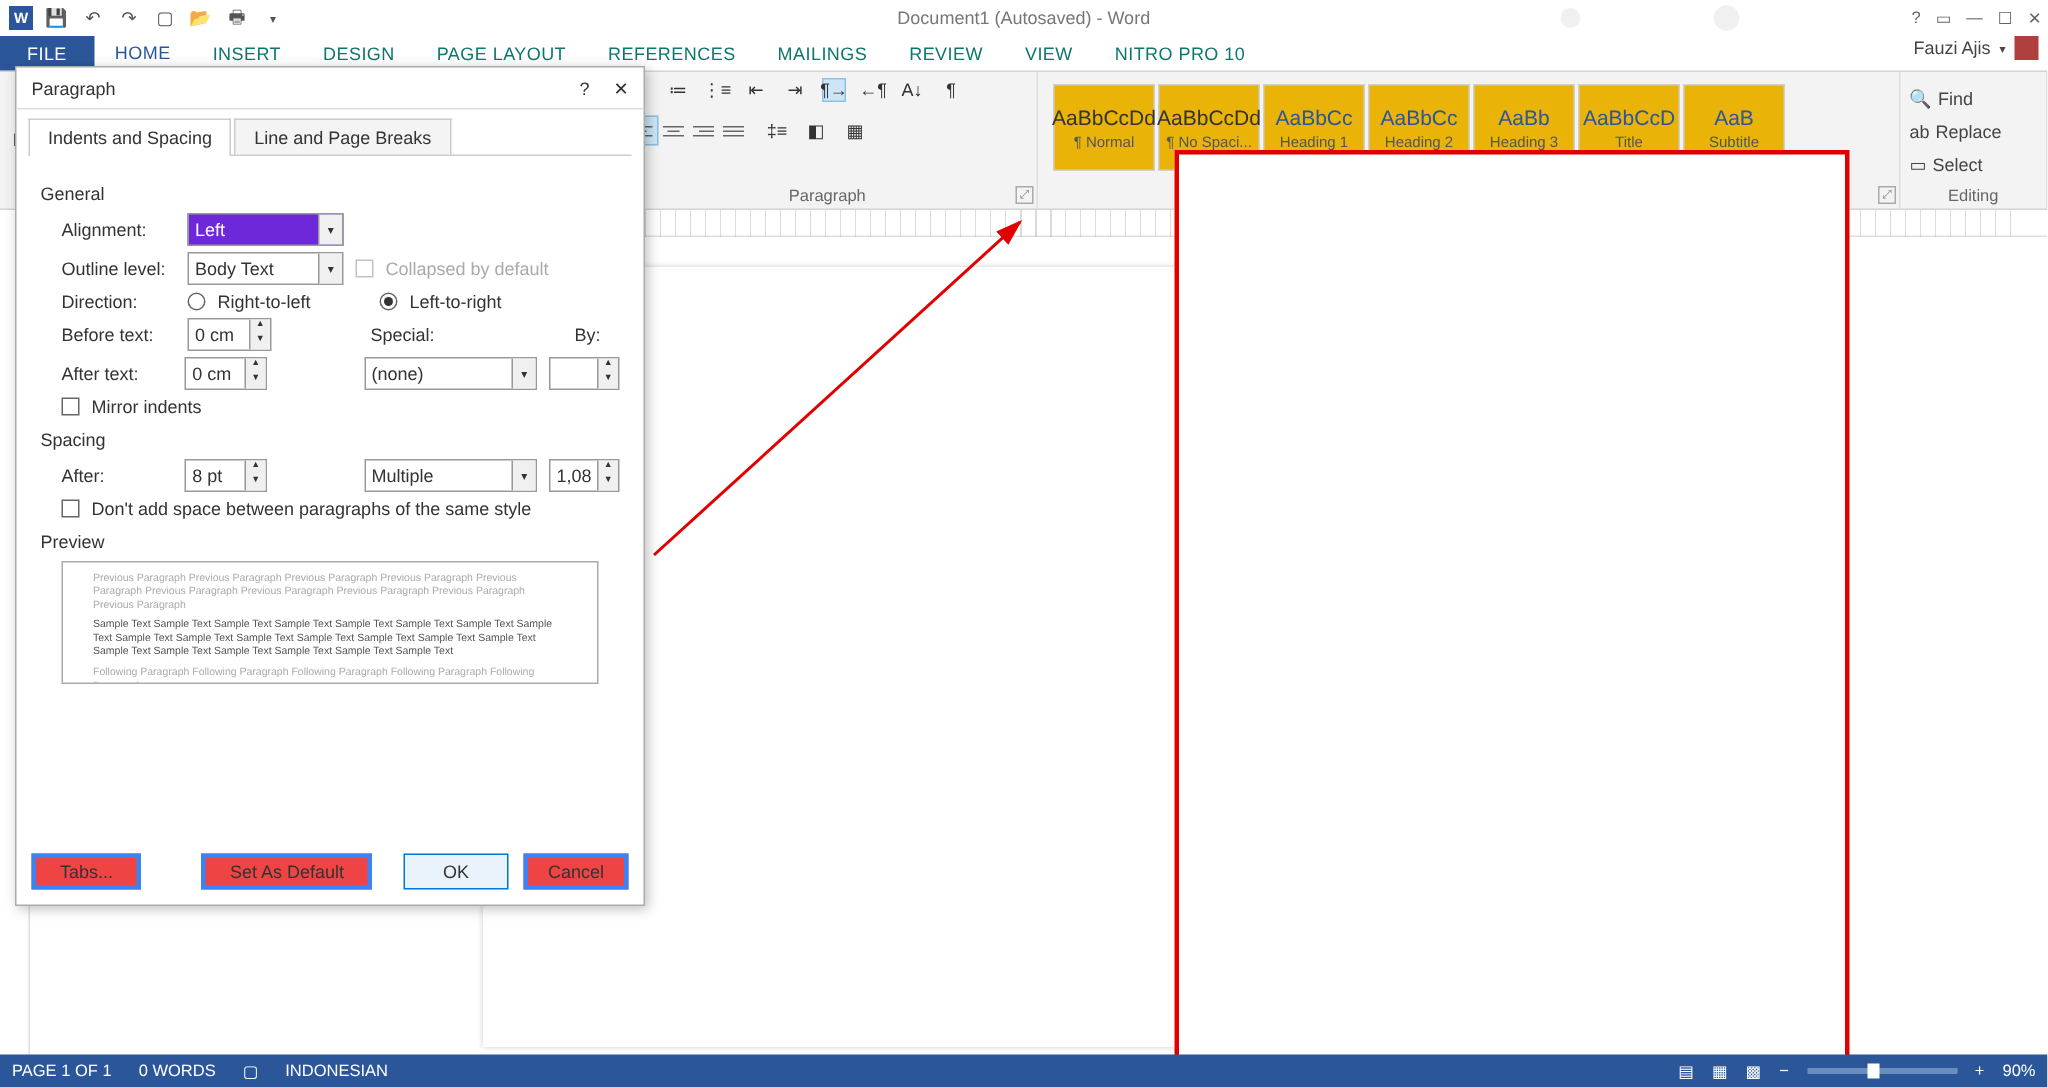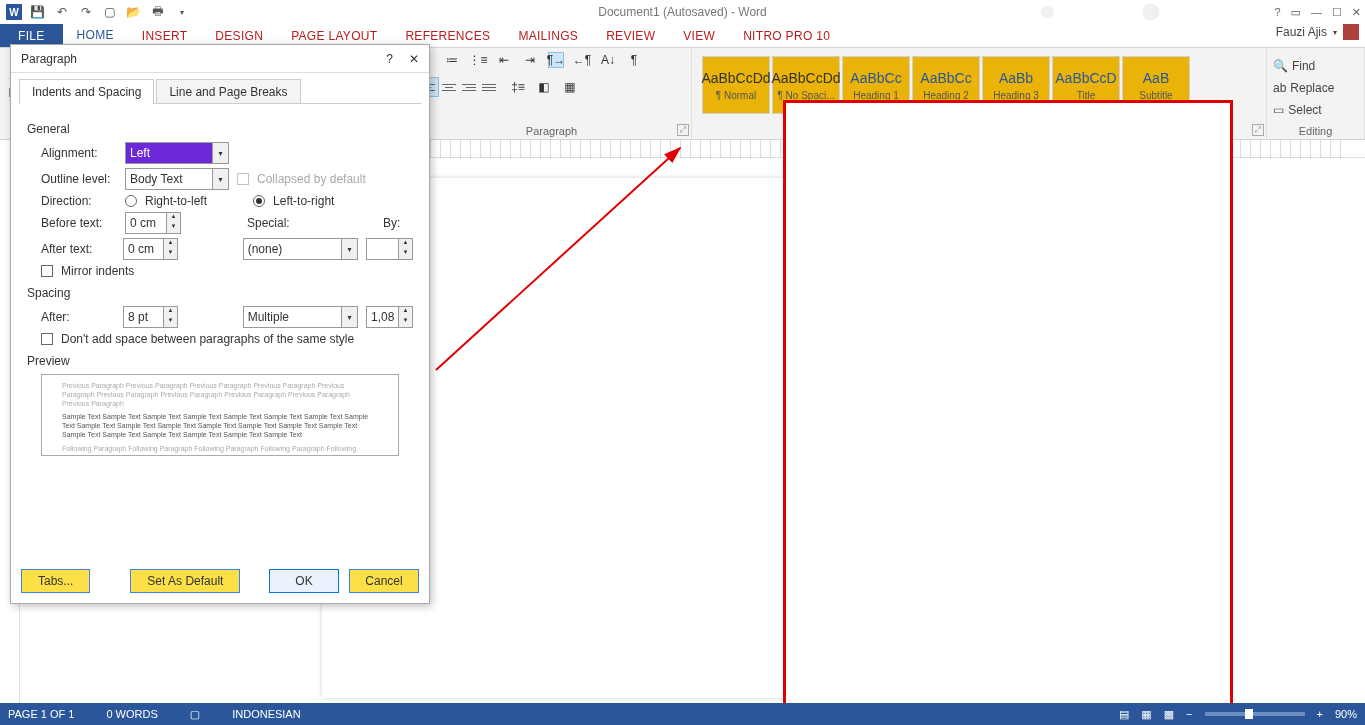--- a/index.html
+++ b/index.html
@@ -8,21 +8,21 @@
 
 .titlebar { height: 24px; background: #fff; display: flex; align-items: center; position: relative; }
 .titlebar .qat { display: flex; align-items: center; gap: 8px; padding-left: 6px; }
 .word-icon { width: 16px; height: 16px; background: #2b579a; color: #fff; font-size: 10px; display: flex; align-items: center; justify-content: center; font-weight: bold; }
 .qat-btn { width: 16px; height: 16px; display: flex; align-items: center; justify-content: center; color: #555; }
 .title-text { position: absolute; left: 50%; transform: translateX(-50%); color: #777; font-size: 12px; }
 .win-controls { position: absolute; right: 4px; display: flex; gap: 10px; color: #666; font-size: 11px; }
 
 
 .ribbon-tabs { height: 24px; background: #fff; display: flex; align-items: stretch; border-bottom: 1px solid #d4d4d4; position: relative; }
-.tab { padding: 0 14px; display: flex; align-items: center; font-size: 12px; color: #b91c1c; text-transform: uppercase; letter-spacing: 0.3px; }
+.tab { padding: 0 14px; display: flex; align-items: center; font-size: 12px; color: #0f766e; text-transform: uppercase; letter-spacing: 0.3px; }
 .tab.file { background: #2b579a; color: #fff; padding: 0 18px; }
 .tab.active { color: #2b579a; border-bottom: 2px solid #2b579a; }
 .user-area { position: absolute; right: 6px; display: flex; align-items: center; gap: 6px; font-size: 12px; color: #444; }
 .avatar { width: 16px; height: 16px; background: #b04040; }
 
 
 .ribbon { height: 92px; background: #f3f3f3; border-bottom: 1px solid #d4d4d4; display: flex; }
 .group { border-right: 1px solid #e0e0e0; padding: 4px 6px 2px; display: flex; flex-direction: column; position: relative; }
 .group-label { font-size: 11px; color: #666; text-align: center; position: absolute; bottom: 2px; left: 0; right: 0; }
 .group-body { flex: 1; display: flex; align-items: flex-start; gap: 6px; }
@@ -61,21 +61,21 @@
 
 .editing-item { display: flex; align-items: center; gap: 4px; font-size: 12px; color: #444; height: 20px; }
 
 
 .ruler-h { height: 18px; background: #fff; border-bottom: 1px solid #e0e0e0; position: relative; margin-left: 20px; }
 .ruler-h .grad { position: absolute; left: 300px; right: 20px; top: 0; height: 18px; background: repeating-linear-gradient(to right, #888 0 1px, transparent 1px 10px); opacity: 0.3; }
 .ruler-v { position: absolute; left: 0; top: 160px; bottom: 22px; width: 20px; background: #fff; border-right: 1px solid #e0e0e0; }
 .page { position: absolute; left: 322px; top: 178px; width: 624px; height: 520px; background: #fff; box-shadow: 0 0 4px rgba(0,0,0,0.2); }
 
 
-.statusbar { position: absolute; bottom: 0; left: 0; right: 0; height: 22px; background: #2b579a; color: #fff; display: flex; align-items: center; font-size: 11px; padding: 0 8px; gap: 32px; }
+.statusbar { position: absolute; bottom: 0; left: 0; right: 0; height: 22px; background: #2b579a; color: #fff; display: flex; align-items: center; font-size: 11px; padding: 0 8px; gap: 18px; }
 .statusbar .right { margin-left: auto; display: flex; align-items: center; gap: 12px; }
 .zoom-slider { width: 100px; height: 4px; background: #6a8cbf; position: relative; }
 .zoom-slider .thumb { position: absolute; left: 40%; top: -3px; width: 8px; height: 10px; background: #fff; }
 
 
 .dialog-wrap { position: absolute; left: 783px; top: 100px; width: 450px; height: 614px; border: 3px solid #e00000; background: #fff; }
 .dialog { position: absolute; left: 10px; top: 44px; width: 420px; height: 560px; background: #fff; border: 1px solid #aaa; box-shadow: 2px 2px 8px rgba(0,0,0,0.25); display: flex; flex-direction: column; }
 .dlg-title { height: 28px; display: flex; align-items: center; padding: 0 10px; font-size: 12px; border-bottom: 1px solid #ddd; }
 .dlg-title .spacer { flex: 1; }
 .dlg-tabs { display: flex; padding: 6px 8px 0; gap: 2px; }
@@ -90,21 +90,21 @@
 .select .arrow { position: absolute; right: 0; top: 0; bottom: 0; width: 16px; border-left: 1px solid #999; display: flex; align-items: center; justify-content: center; font-size: 8px; background: #f0f0f0; color: #333; }
 .spin { width: 56px; height: 22px; border: 1px solid #999; display: flex; align-items: center; padding: 0 4px; position: relative; background: #fff; }
 .spin .arrows { position: absolute; right: 0; top: 0; bottom: 0; width: 14px; border-left: 1px solid #999; background: #f0f0f0; display: flex; flex-direction: column; }
 .spin .arrows span { flex: 1; font-size: 6px; text-align: center; }
 .radio { width: 12px; height: 12px; border: 1px solid #666; border-radius: 50%; display: inline-flex; align-items: center; justify-content: center; }
 .radio.checked::after { content: ""; width: 6px; height: 6px; background: #333; border-radius: 50%; }
 .checkbox { width: 12px; height: 12px; border: 1px solid #666; }
 .preview-box { border: 1px solid #aaa; height: 82px; margin: 4px 14px 0; padding: 6px 20px; font-size: 7px; color: #aaa; line-height: 1.3; overflow: hidden; }
 .preview-box .dark { color: #555; }
 .dlg-buttons { display: flex; gap: 10px; padding: 10px; align-items: center; }
-.dlg-btn { height: 24px; padding: 0 16px; border: 1px solid #3b82f6; background: #fde047; font-size: 12px; display: flex; align-items: center; }
+.dlg-btn { height: 24px; padding: 0 16px; border: 3px solid #3b82f6; background: #ef4444; font-size: 12px; display: flex; align-items: center; }
 .dlg-btn.primary { border: 1px solid #0078d7; background: #eaf3fb; }
 
 
 .arrow-svg { position: absolute; pointer-events: none; }
 
 .ribbon-bg-deco { position:absolute; right:110px; top:0; width:260px; height:24px; opacity:0.12; background: radial-gradient(circle at 20% 50%, #888 6px, transparent 7px), radial-gradient(circle at 60% 50%, #888 8px, transparent 9px); }
 </style>
 </head>
 <body>
 

